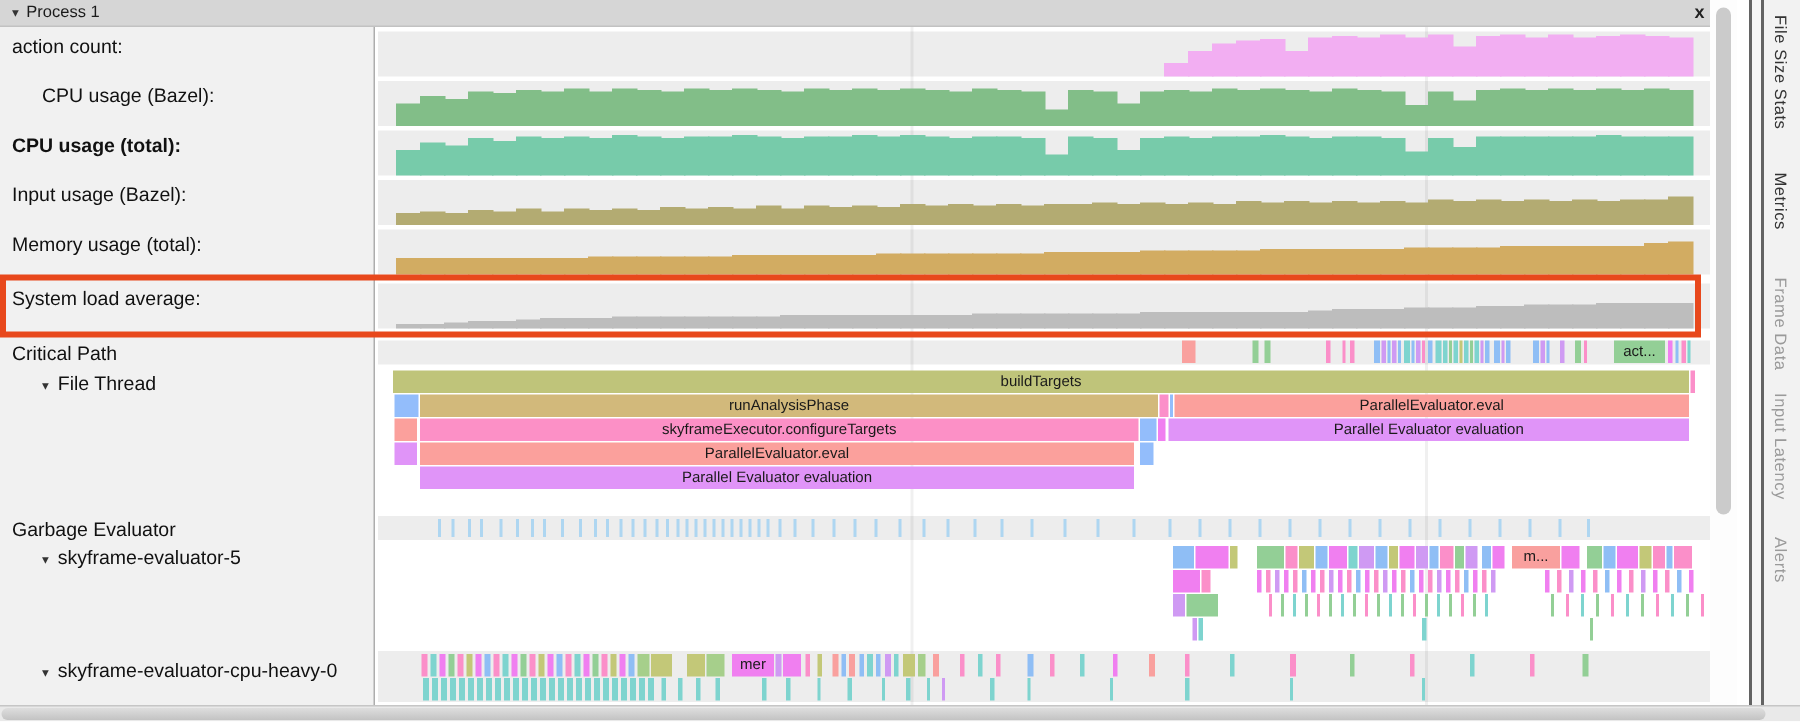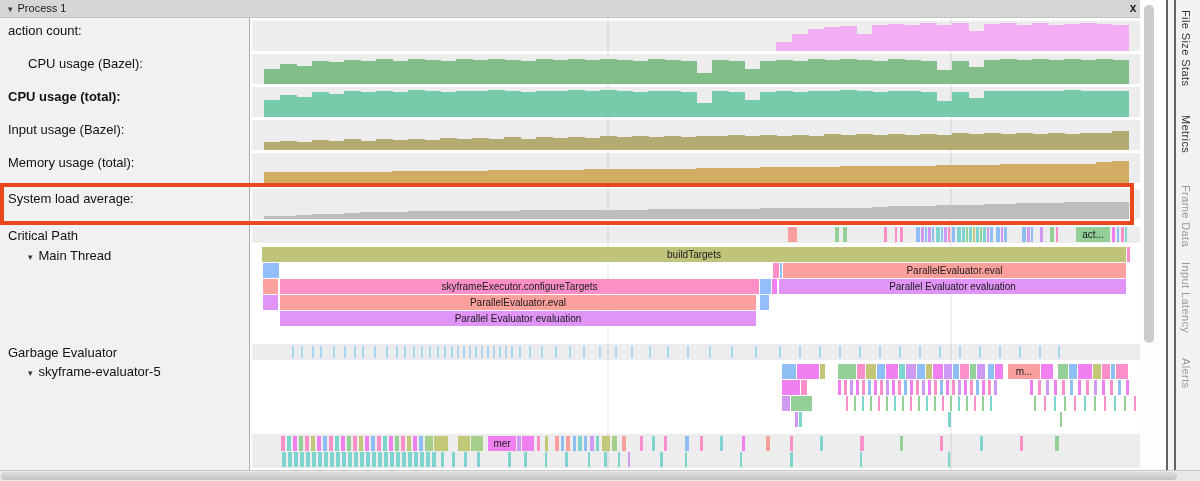--- a/index.html
+++ b/index.html
@@ -341,20 +341,21 @@
       <div class="cbar" style="left: 1016px; width: 16.5px; top: 203px; height: 16px; background: rgb(189, 189, 189);"></div>
       <div class="cbar" style="left: 1032px; width: 16.5px; top: 203px; height: 16px; background: rgb(189, 189, 189);"></div>
       <div class="cbar" style="left: 1048px; width: 16.5px; top: 203px; height: 16px; background: rgb(189, 189, 189);"></div>
       <div class="cbar" style="left: 1064px; width: 16.5px; top: 202px; height: 17px; background: rgb(189, 189, 189);"></div>
       <div class="cbar" style="left: 1080px; width: 16.5px; top: 202px; height: 17px; background: rgb(189, 189, 189);"></div>
       <div class="cbar" style="left: 1096px; width: 16.5px; top: 202px; height: 17px; background: rgb(189, 189, 189);"></div>
       <div class="cbar" style="left: 1112px; width: 16.5px; top: 202px; height: 17px; background: rgb(189, 189, 189);"></div>
       <div class="seg" style="left: 262px; width: 864px; top: 247px; height: 15px; background: rgb(191, 196, 122);">buildTargets</div>
       <div class="seg" style="left: 1127px; width: 3px; top: 247px; height: 15px; background: rgb(251, 143, 201);"></div>
       <div class="seg" style="left: 263px; width: 16px; top: 263px; height: 15px; background: rgb(147, 189, 251);"></div>
+      <div class="seg" style="left: 280px; width: 492px; top: 263px; height: 15px; background: rgb(210, 185, 123);">runAnalysisPhase</div>
       <div class="seg" style="left: 773px; width: 6px; top: 263px; height: 15px; background: rgb(251, 143, 201);"></div>
       <div class="seg" style="left: 780px; width: 2px; top: 263px; height: 15px; background: rgb(147, 189, 251);"></div>
       <div class="seg" style="left: 783px; width: 343px; top: 263px; height: 15px; background: rgb(251, 160, 156);">ParallelEvaluator.eval</div>
       <div class="seg" style="left: 263px; width: 15px; top: 279px; height: 15px; background: rgb(251, 160, 156);"></div>
       <div class="seg" style="left: 280px; width: 479px; top: 279px; height: 15px; background: rgb(252, 144, 198);">skyframeExecutor.configureTargets</div>
       <div class="seg" style="left: 760px; width: 11px; top: 279px; height: 15px; background: rgb(147, 189, 251);"></div>
       <div class="seg" style="left: 772px; width: 5px; top: 279px; height: 15px; background: rgb(240, 127, 240);"></div>
       <div class="seg" style="left: 779px; width: 347px; top: 279px; height: 15px; background: rgb(224, 148, 248);">Parallel Evaluator evaluation</div>
       <div class="seg" style="left: 263px; width: 15px; top: 295px; height: 15px; background: rgb(224, 148, 248);"></div>
       <div class="seg" style="left: 280px; width: 476px; top: 295px; height: 15px; background: rgb(251, 160, 156);">ParallelEvaluator.eval</div>
@@ -677,23 +678,24 @@
   <div id="close-x">x</div>
 
   <div id="left-panel">
       <div class="track-label" style="left: 8px; top: 5px;"><span>action count:</span></div>
       <div class="track-label" style="left: 8px; top: 38px; margin-left: 20px;"><span>CPU usage (Bazel):</span></div>
       <div class="track-label" style="left: 8px; top: 71px; font-weight: bold;"><span>CPU usage (total):</span></div>
       <div class="track-label" style="left: 8px; top: 104px;"><span>Input usage (Bazel):</span></div>
       <div class="track-label" style="left: 8px; top: 137px;"><span>Memory usage (total):</span></div>
       <div class="track-label" style="left: 8px; top: 173px;"><span>System load average:</span></div>
       <div class="track-label" style="left: 8px; top: 210px;"><span>Critical Path</span></div>
-      <div class="track-label" style="left: 28px; top: 230px;"><span class="arr">▾</span><span>Main Thread</span></div>
+      <div class="track-label" style="left: 28px; top: 230px;"><span class="arr">▾</span><span>File Thread</span></div>
       <div class="track-label" style="left: 8px; top: 327px;"><span>Garbage Evaluator</span></div>
       <div class="track-label" style="left: 28px; top: 346px;"><span class="arr">▾</span><span>skyframe-evaluator-5</span></div>
+      <div class="track-label" style="left: 28px; top: 421px;"><span class="arr">▾</span><span>skyframe-evaluator-cpu-heavy-0</span></div>
     </div>
 
   <div id="highlight" style="left: 0px; top: 183px; width: 1134px; height: 42px; border-color: rgb(232, 72, 28);"></div>
 
   <div id="vscroll">
     <div id="vscroll-thumb"></div>
   </div>
 
   <div id="splitter"></div>
 

